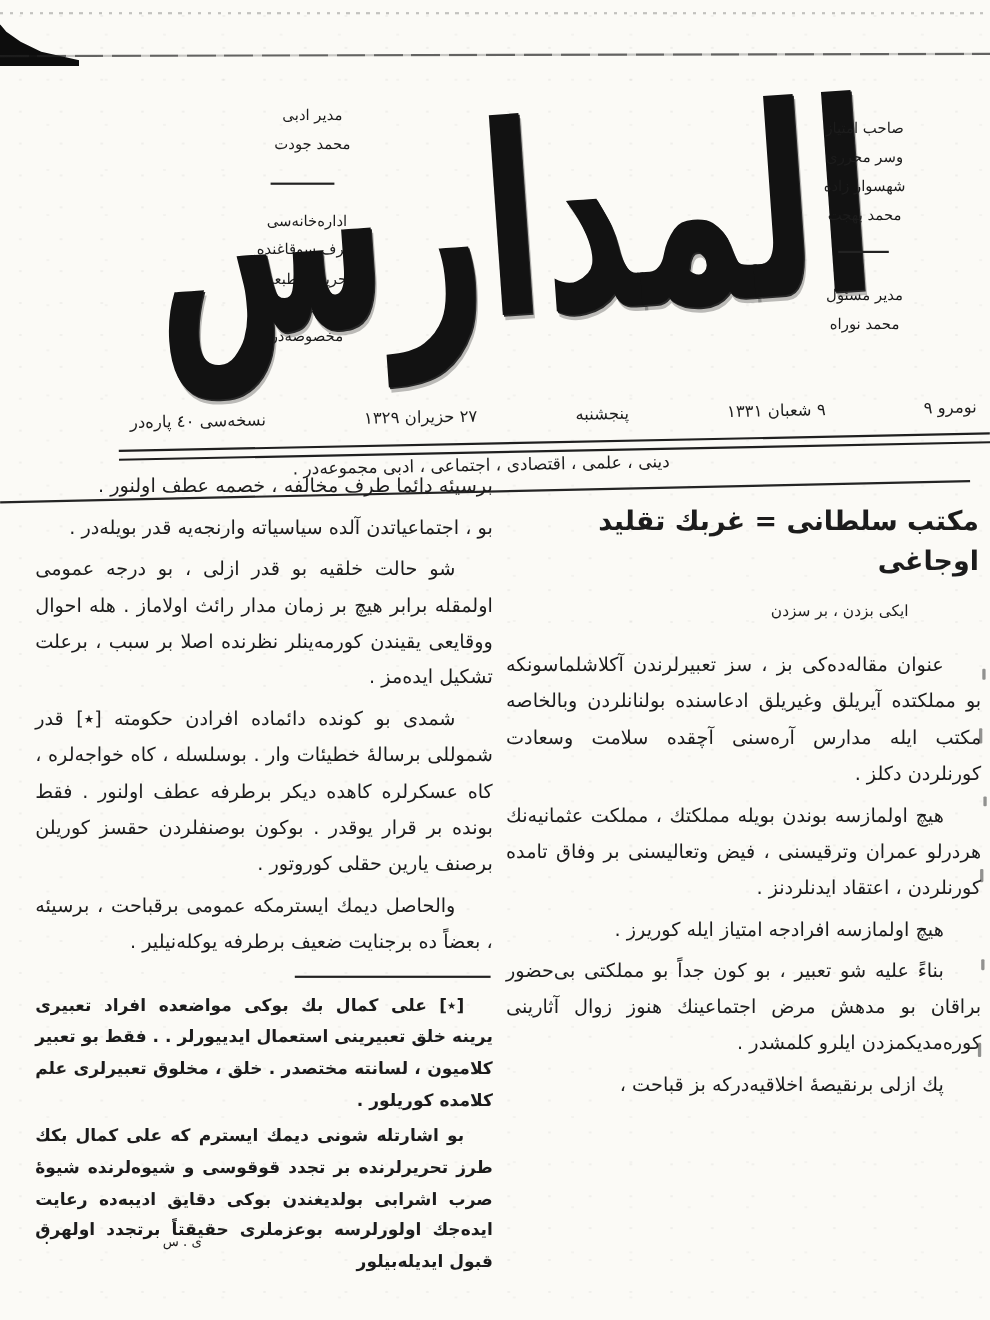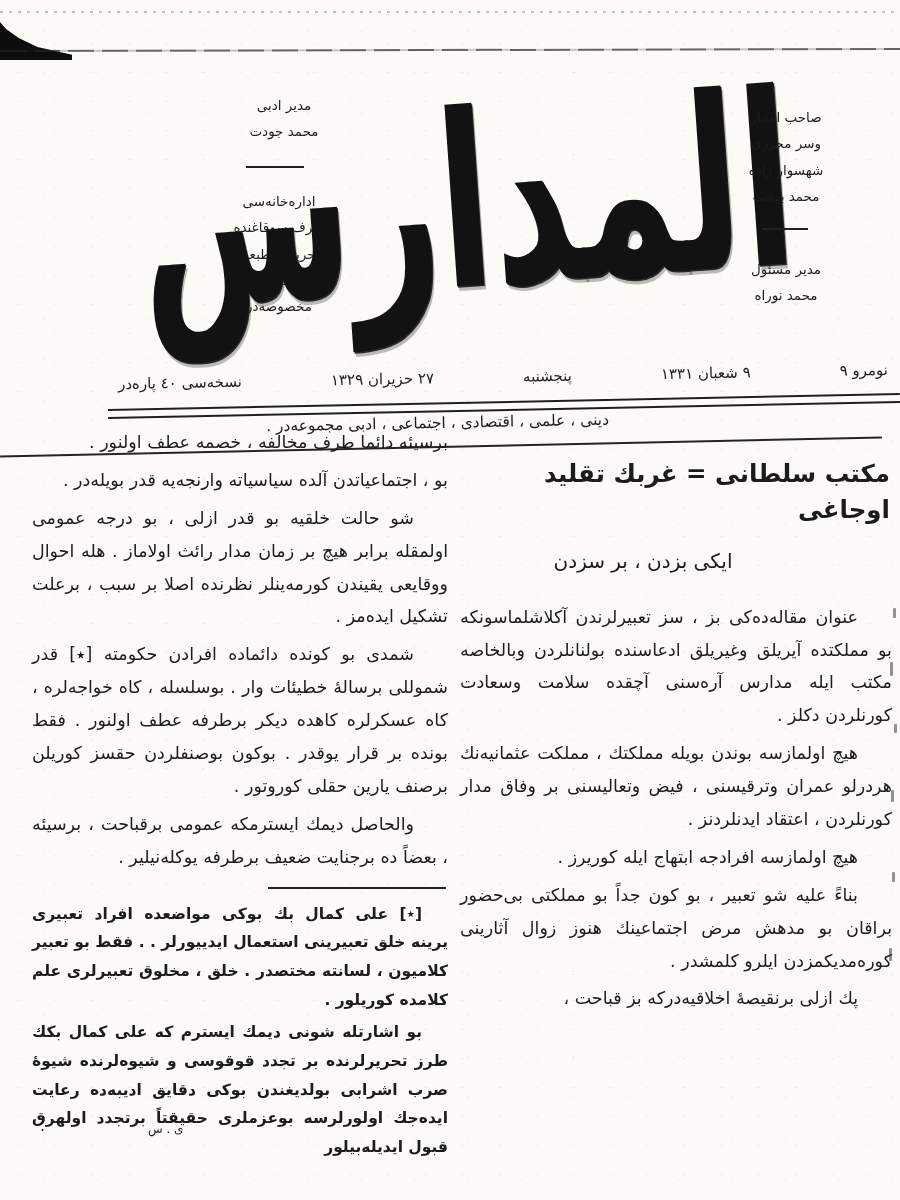--- a/index.html
+++ b/index.html
@@ -71,21 +71,21 @@
   
   .col { position:absolute; font-size:17.5px; line-height:1.88; }
   .col-right { top:452px; right:8px;  width:432px; }
   .col-left  { top:426px; left:32px;  width:416px; }
   .col p { margin:0 0 5px 0; text-align:justify; text-align-last:right; text-indent:34px; }
   .col p.noindent { text-indent:0; }
   .headline {
     margin:4px 2px 16px 0; font-size:24.5px; font-weight:bold; line-height:1.45;
     text-align:right; text-indent:0; letter-spacing:.5px;
   }
-  .subhead { margin:0 66px 20px 0; font-size:20px; text-indent:0 !important; text-align:center; }
+  .subhead { margin:0 66px 20px 0; font-size:14px; text-indent:0 !important; text-align:right; }
   .fn-sep { width:178px; height:2px; background:#222; margin:13px 2px 11px auto; }
   .footnote { font-size:15.5px; line-height:1.85;font-weight:bold; }
   .footnote p { text-indent:26px; margin-bottom:4px; }
   .signature { position:absolute; left:148px; top:1122px; font-size:12px; letter-spacing:2px; }
   .stray-dot { position:absolute; left:40px; top:1116px; font-size:16px; }
 </style>
 </head>
 <body>
 
 <div class="page">
@@ -131,22 +131,22 @@
     <span>نسخه‌سى ٤٠ پاره‌در</span>
   </div>
   <div class="rule-double"></div>
   <div class="subtitle-row">دينى ، علمى ، اقتصادى ، اجتماعى ، ادبى مجموعه‌در .</div>
   <div class="rule-single"></div>
 
   <div class="col col-right">
     <h1 class="headline">مكتب سلطانى = غربك تقليد اوجاغى</h1>
     <div class="subhead">ايكى بزدن ، بر سزدن</div>
     <p>عنوان مقاله‌ده‌كى بز ، سز تعبيرلرندن آكلاشلماسونكه بو مملكتده آيريلق وغيريلق ادعاسنده بولنانلردن وبالخاصه مكتب ايله مدارس آره‌سنى آچقده سلامت وسعادت كورنلردن دكلز .</p>
-    <p>هيچ اولمازسه بوندن بويله مملكتك ، مملكت عثمانيه‌نك هردرلو عمران وترقيسنى ، فيض وتعاليسنى بر وفاق مدار كورنلردن ، اعتقاد ايدنلردنز .</p>
-    <p>هيچ اولمازسه افرادجه ابتهاج ايله كوريرز .</p>
+    <p>هيچ اولمازسه بوندن بويله مملكتك ، مملكت عثمانيه‌نك هردرلو عمران وترقيسنى ، فيض وتعاليسنى بر وفاق تامده كورنلردن ، اعتقاد ايدنلردنز .</p>
+    <p>هيچ اولمازسه افرادجه امتياز ايله كوريرز .</p>
     <p>بناءً عليه شو تعبير ، بو كون جداً بو مملكتى بى‌حضور براقان بو مدهش مرض اجتماعينك هنوز زوال آثارينى كوره‌مديكمزدن ايلرو كلمشدر .</p>
     <p>پك ازلى برنقيصهٔ اخلاقيه‌دركه بز قباحت ،</p>
   </div>
 
   <div class="col col-left">
     <p class="noindent">برسيئه دائما طرف مخالفه ، خصمه عطف اولنور .</p>
     <p class="noindent">بو ، اجتماعياتدن آلده سياسياته وارنجه‌يه قدر بويله‌در .</p>
     <p>شو حالت خلقيه بو قدر ازلى ، بو درجه عمومى اولمقله برابر هيچ بر زمان مدار رائث اولاماز . هله احوال ووقايعى يقيندن كورمه‌ينلر نظرنده اصلا بر سبب ، برعلت تشكيل ايده‌مز .</p>
     <p>شمدى بو كونده دائما‌ده افرادن حكومته [٭] قدر شموللى برسالهٔ خطيئات وار . بوسلسله ، كاه خواجه‌لره ، كاه عسكرلره كاهده ديكر برطرفه عطف اولنور . فقط بونده بر قرار يوقدر . بوكون بوصنفلردن حقسز كوريلن برصنف يارين حقلى كوروتور .</p>
     <p>والحاصل ديمك ايسترمكه عمومى برقباحت ، برسيئه ، بعضاً ده برجنايت ضعيف برطرفه يوكله‌نيلير .</p>

